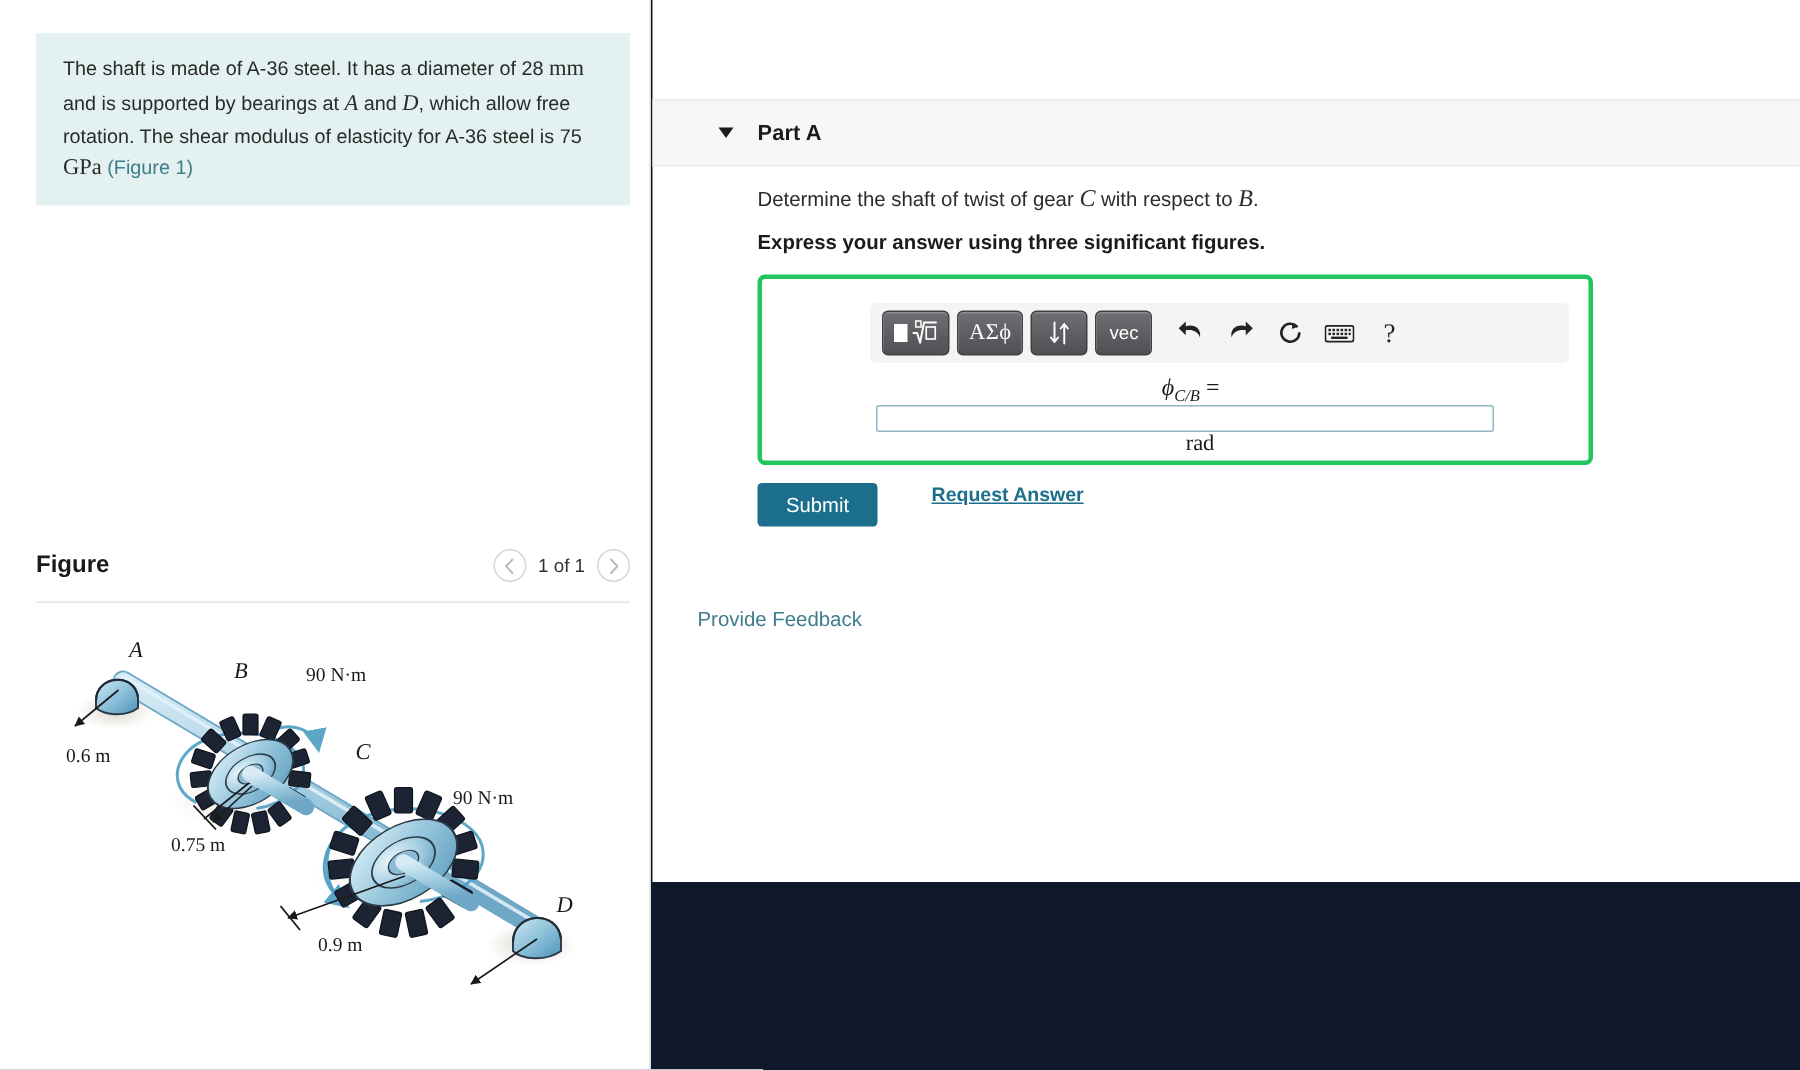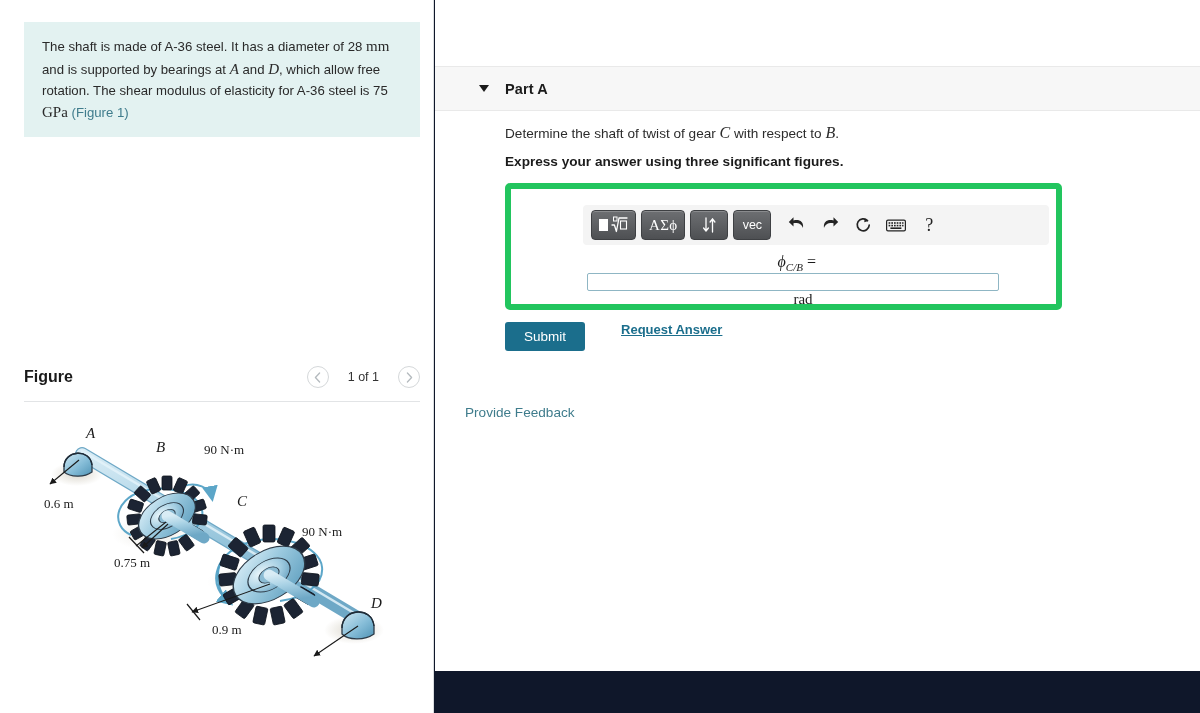--- a/index.html
+++ b/index.html
@@ -42,42 +42,42 @@
 
   
   .figure-head {
     position: absolute; left: 24px; top: 366px; width: 396px;
     height: 28px;
   }
   .figure-title {
     font-size: 16px; font-weight: bold; color: #1a1a1a;
     position:absolute; left: 0; top: 2px; text-align: right;
   }
-  .fig-nav { position: absolute; right: 0; top: 0; display:flex; align-items:center; gap:19px; }
+  .fig-nav { position: absolute; right: 0; top: 0; display:flex; align-items:center; gap:8px; }
   .navbtn {
     width: 22px; height: 22px; border-radius: 50%;
     border: 1px solid #d5d8da; background: #fff;
     display:flex; align-items:center; justify-content:center;
     color: #9aa0a5; font-size: 11px; cursor: pointer;
     font-family: "Liberation Sans", sans-serif;
   }
   .fig-count { font-size: 12.5px; color: #333; }
   .figure-rule {
     position: absolute; left: 24px; top: 401px; width: 396px;
     height: 1px; background: #e2e4e6;
   }
   .figure-canvas {
     position: absolute; left: 24px; top: 412px;
     width: 400px; height: 270px;
   }
 
   
   .right-panel {
     position: absolute; left: 435px; top: 0;
-    width: 765px; height: 671px; background: #fff;
+    width: 765px; height: 588px; background: #fff;
   }
   .parta-header {
     position: absolute; left: 0; top: 66px;
     width: 765px; height: 45px;
     background: #f7f7f7;
     border-top: 1px solid #e9e9e9;
     border-bottom: 1px solid #e9e9e9;
     display: flex; align-items: center;
   }
   .caret {
@@ -98,21 +98,21 @@
   }
   .q-bold {
     position: absolute; left: 70px; top: 154px;
     font-size: 13.6px; font-weight: bold; color: #1b1b1b;
   }
 
   
   .ans-shell {
     position: absolute; left: 70px; top: 183px;
     width: 557px; height: 127px;
-    border: 6px solid #22c55e; border-radius: 5px;
+    border: 3px solid #22c55e; border-radius: 5px;
     background: #fff;
   }
   .mathbar {
     position: absolute; left: 72px; top: 16px;
     width: 466px; height: 40px;
     background: #f4f4f4; border-radius: 4px;
     display: flex; align-items: center; padding-left: 8px; gap: 5px;
   }
   .mbtn {
     height: 30px; min-width: 38px;

